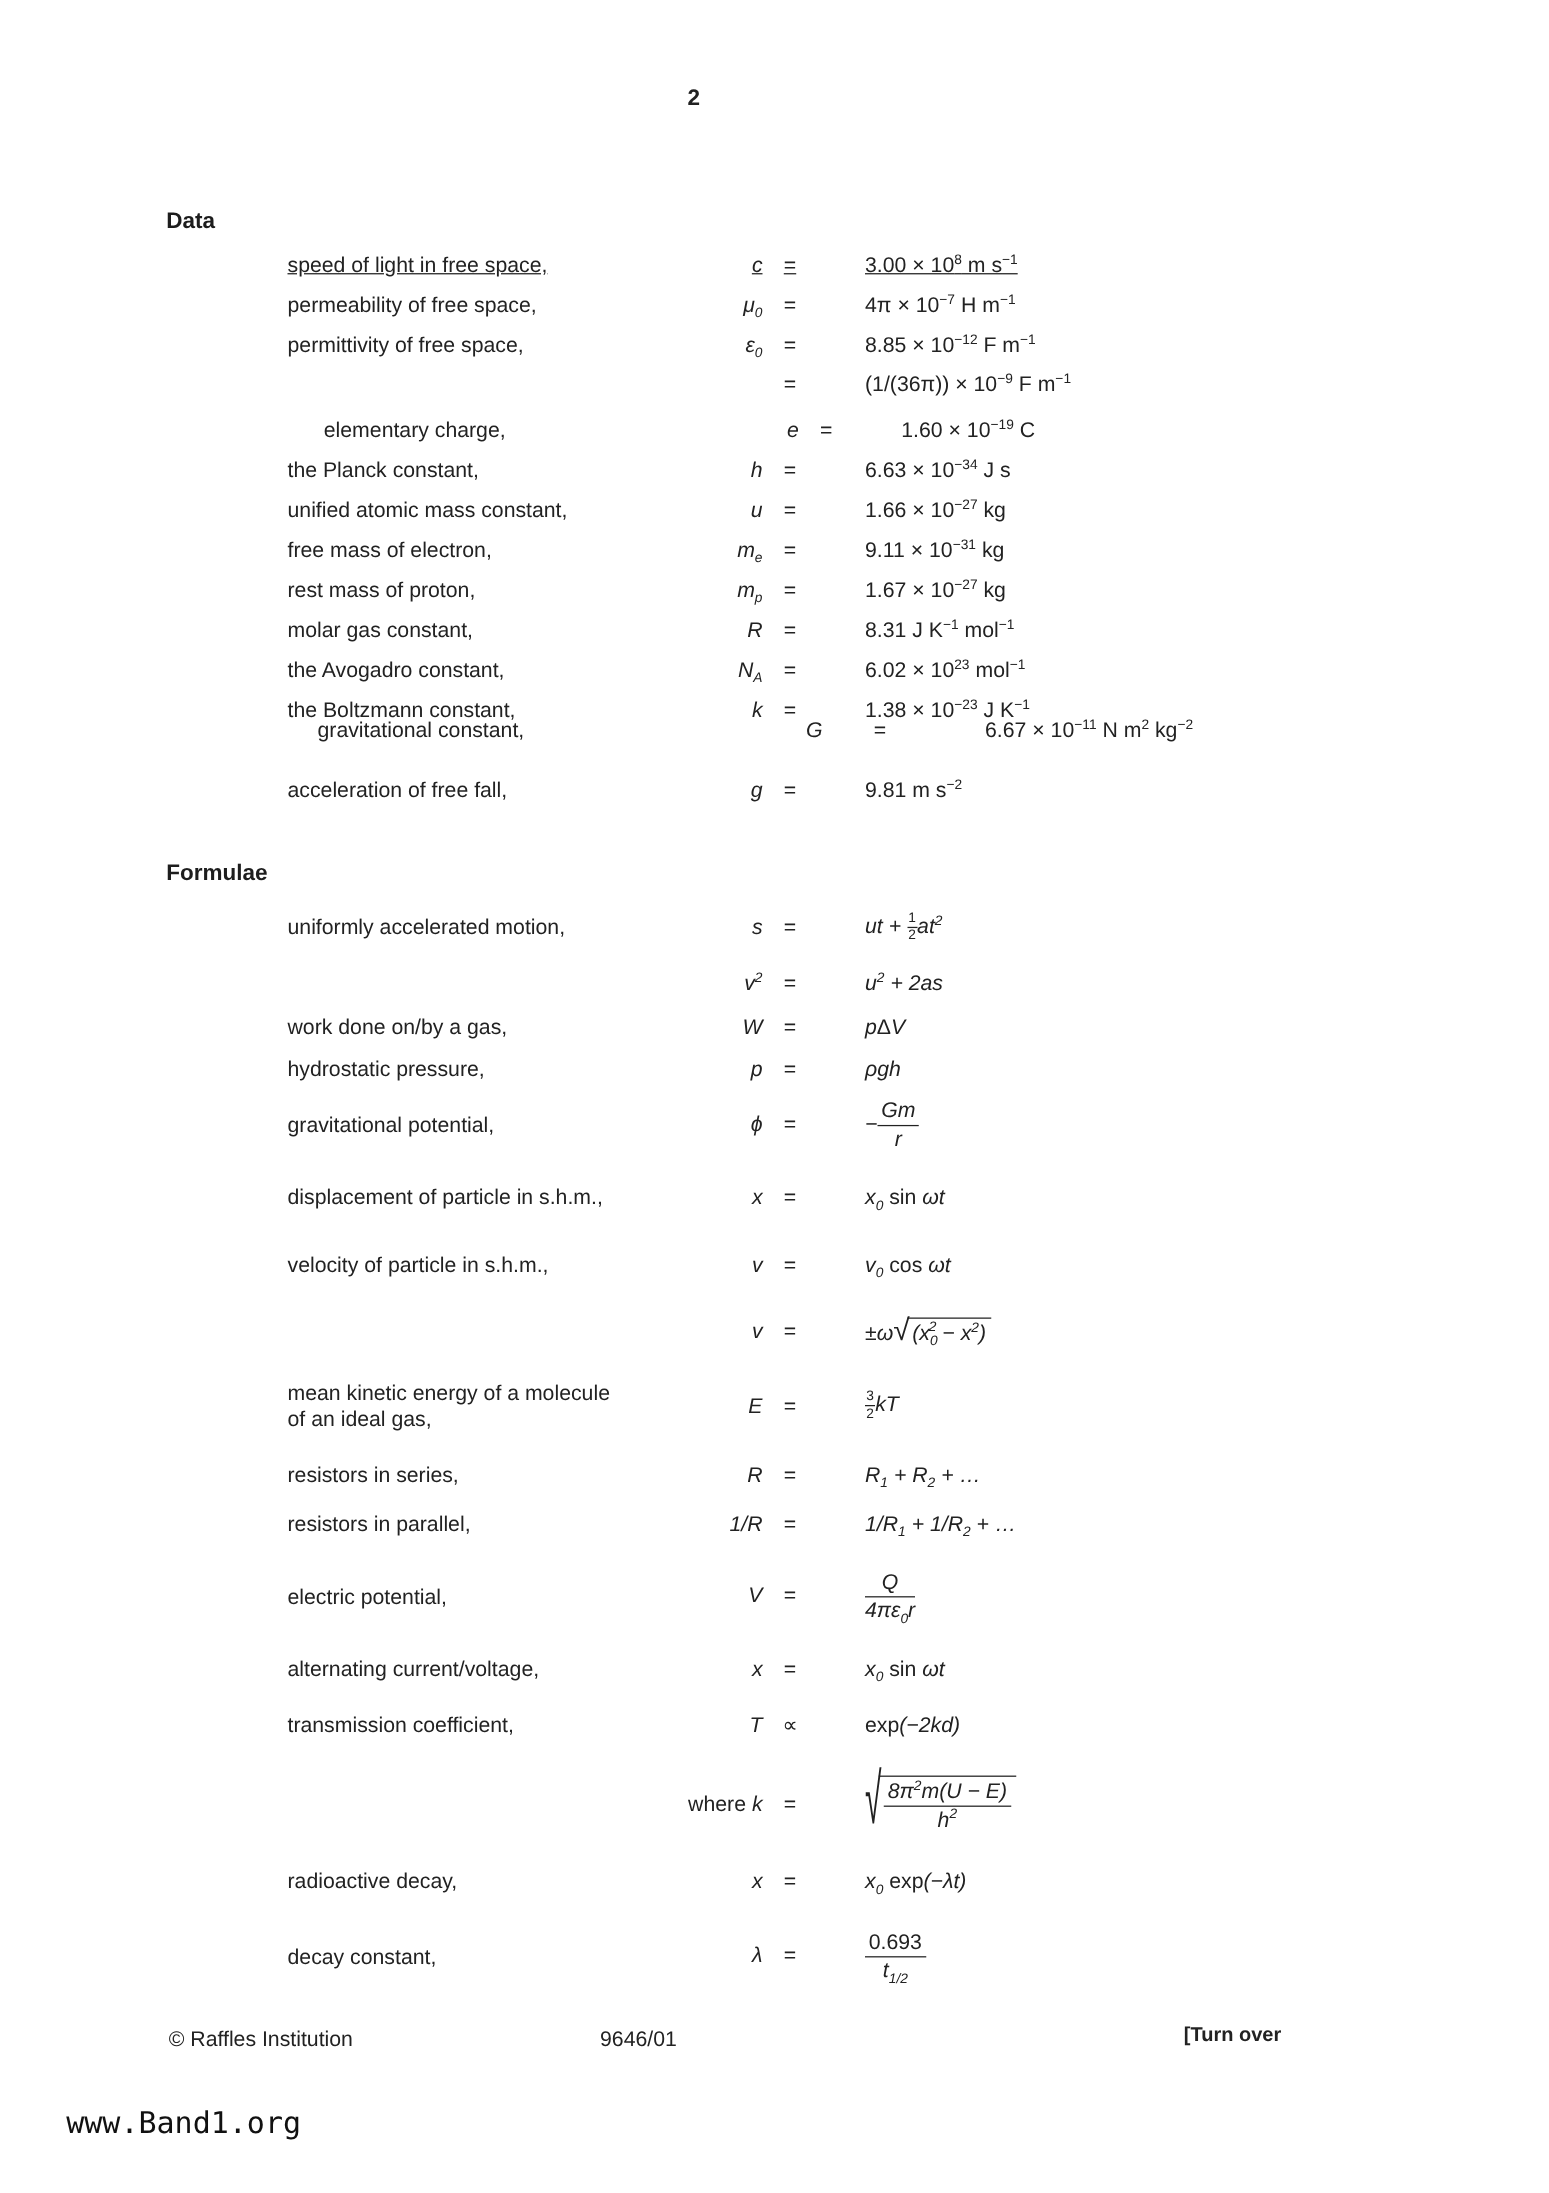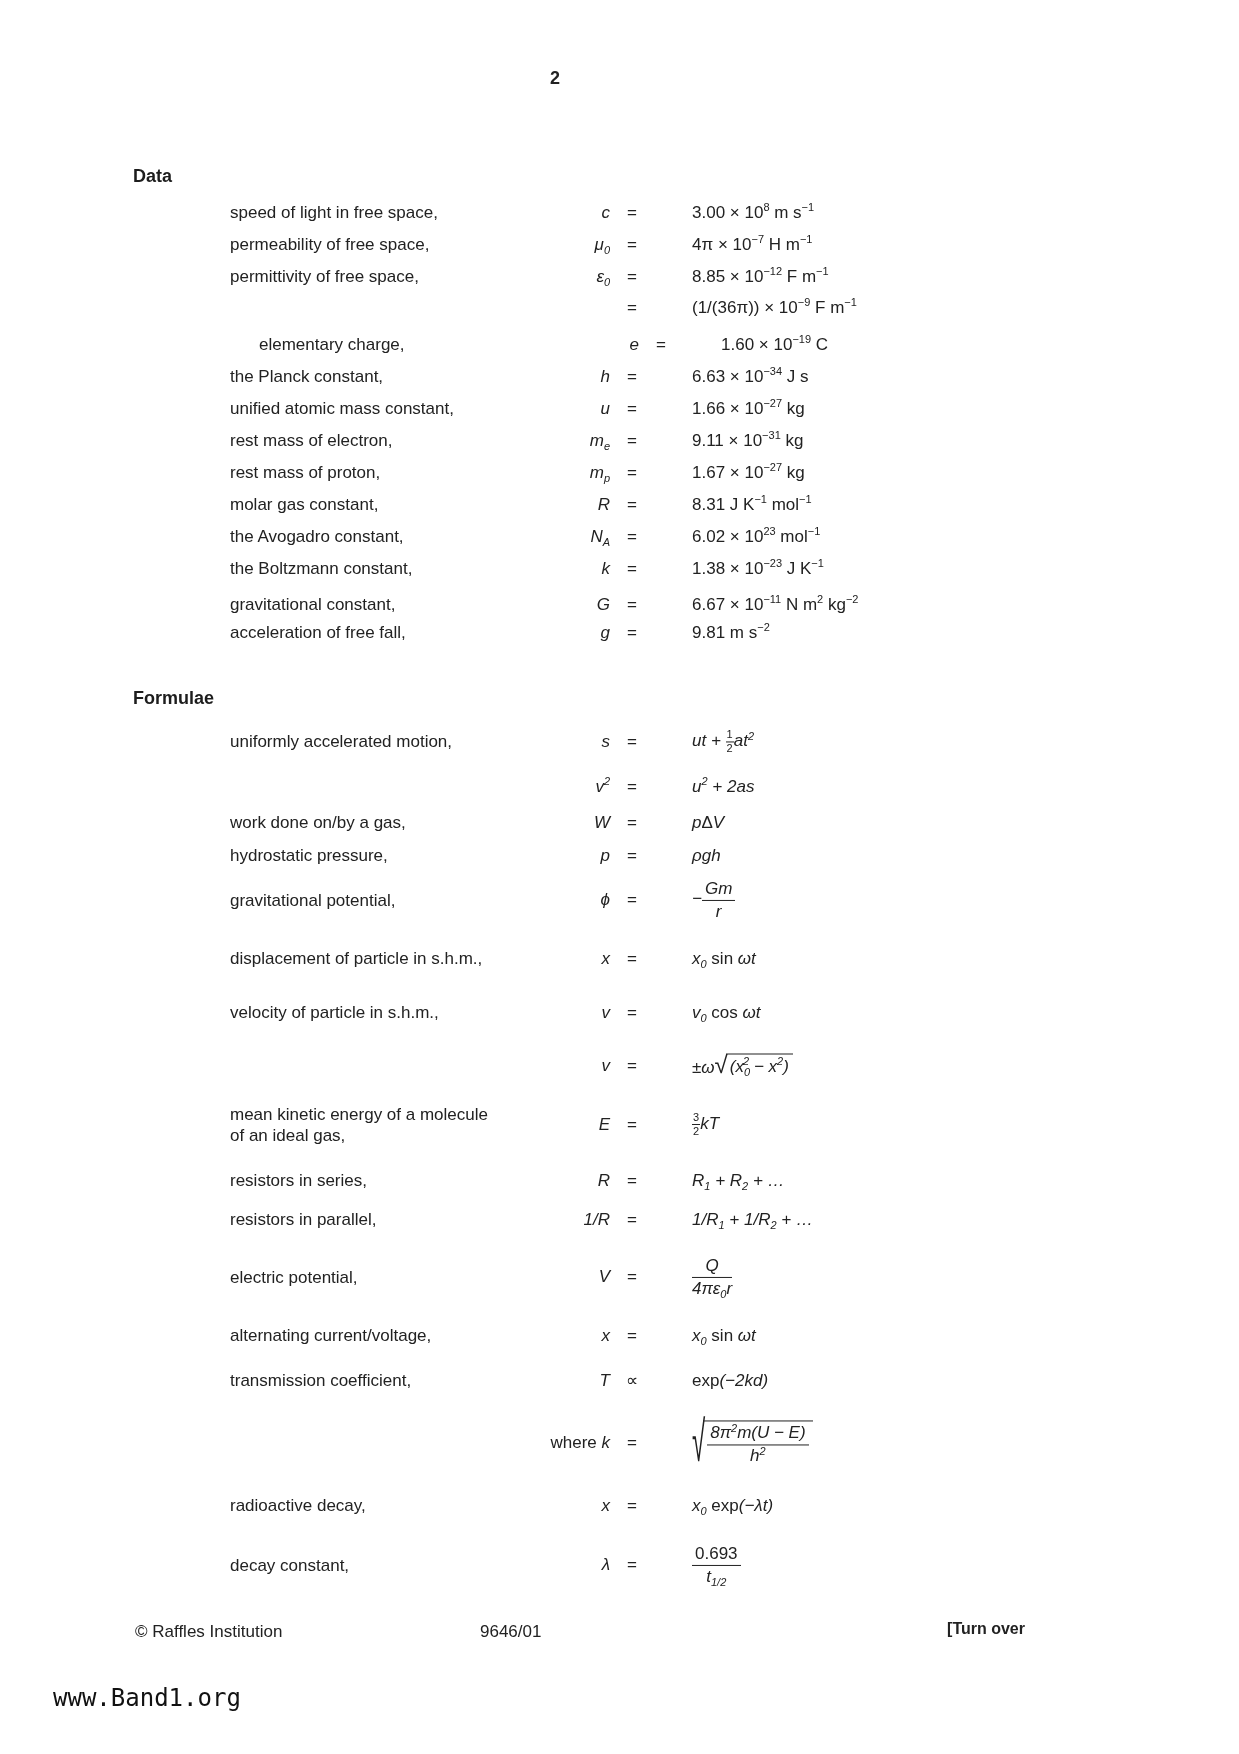--- a/index.html
+++ b/index.html
@@ -38,21 +38,21 @@
   .watermark{position:absolute;left:53px;top:1684px;font-family:"DejaVu Sans Mono","Liberation Mono",monospace;font-size:24px;color:#111;}
 </style>
 </head>
 <body>
 
 <div class="page">
   <div class="pageno">2</div>
   <h2 class="hd" style="top:166px">Data</h2>
   <h2 class="hd" style="top:688px">Formulae</h2>
   <div id="const-rows">
-      <div class="row" style="top: 212px;">
+      <div class="row" style="top: 212px; text-decoration: underline;">
         <div class="cell"></div>
         <div class="cell label">speed of light in free space,</div>
         <div class="cell sym">c</div>
         <div class="cell rel">=</div>
         <div class="cell val up">3.00 × 10<sup>8</sup> m s<sup>−1</sup></div>
       </div>
       <div class="row" style="top: 244px;">
         <div class="cell"></div>
         <div class="cell label">permeability of free space,</div>
         <div class="cell sym">μ<sub>0</sub></div>
@@ -89,21 +89,21 @@
       </div>
       <div class="row" style="top: 408px;">
         <div class="cell"></div>
         <div class="cell label">unified atomic mass constant,</div>
         <div class="cell sym">u</div>
         <div class="cell rel">=</div>
         <div class="cell val up">1.66 × 10<sup>−27</sup> kg</div>
       </div>
       <div class="row" style="top: 440px;">
         <div class="cell"></div>
-        <div class="cell label">rest mass of electron,</div>
+        <div class="cell label">free mass of electron,</div>
         <div class="cell sym">m<sub>e</sub></div>
         <div class="cell rel">=</div>
         <div class="cell val up">9.11 × 10<sup>−31</sup> kg</div>
       </div>
       <div class="row" style="top: 472px;">
         <div class="cell"></div>
         <div class="cell label">rest mass of proton,</div>
         <div class="cell sym">m<sub>p</sub></div>
         <div class="cell rel">=</div>
         <div class="cell val up">1.67 × 10<sup>−27</sup> kg</div>
@@ -122,21 +122,21 @@
         <div class="cell rel">=</div>
         <div class="cell val up">6.02 × 10<sup>23</sup> mol<sup>−1</sup></div>
       </div>
       <div class="row" style="top: 568px;">
         <div class="cell"></div>
         <div class="cell label">the Boltzmann constant,</div>
         <div class="cell sym">k</div>
         <div class="cell rel">=</div>
         <div class="cell val up">1.38 × 10<sup>−23</sup> J K<sup>−1</sup></div>
       </div>
-      <div class="row" style="top: 604px;">
+      <div class="row" style="top: 584px; gap: 24px;">
         <div class="cell"></div>
         <div class="cell label">gravitational constant,</div>
         <div class="cell sym">G</div>
         <div class="cell rel">=</div>
         <div class="cell val up">6.67 × 10<sup>−11</sup> N m<sup>2</sup> kg<sup>−2</sup></div>
       </div>
       <div class="row" style="top: 632px;">
         <div class="cell"></div>
         <div class="cell label">acceleration of free fall,</div>
         <div class="cell sym">g</div>

